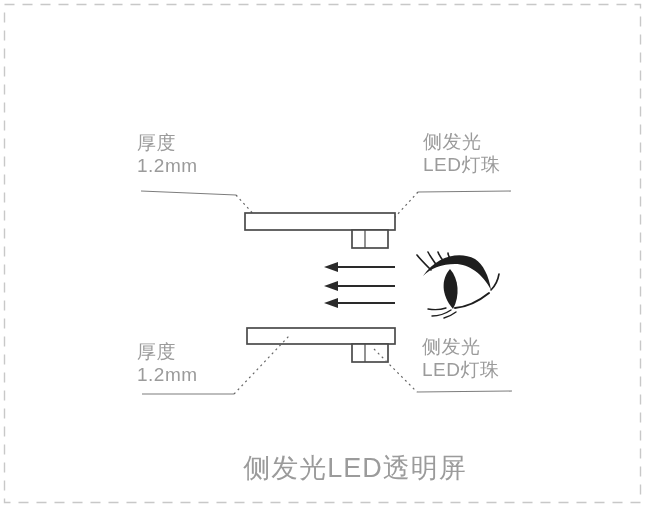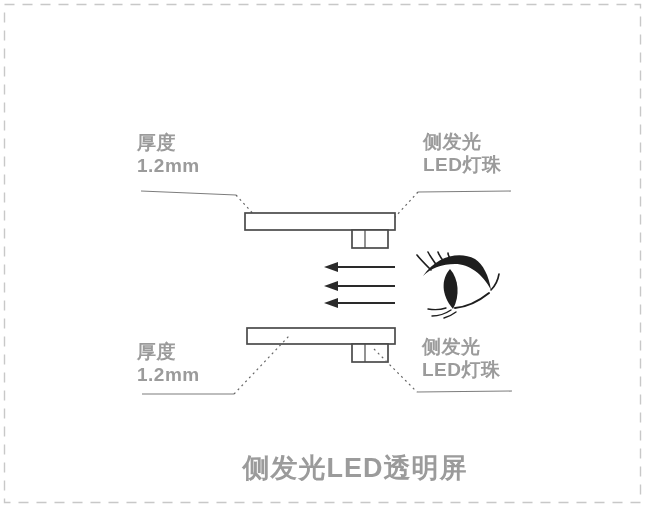--- a/index.html
+++ b/index.html
@@ -3,21 +3,20 @@
 <meta charset="utf-8">
 <style>
   html, body { margin: 0; padding: 0; background: #ffffff; }
   .stage {
     position: relative;
     width: 650px;
     height: 510px;
     background: #ffffff;
     overflow: hidden;
     font-family: "Liberation Sans", sans-serif;
-    font-weight: bold;
   }
   .art {
     position: absolute;
     left: 0; top: 0;
   }
   .label {
     position: absolute;
     color: #9b9b9b;
     font-size: 19px;
     line-height: 23px;

